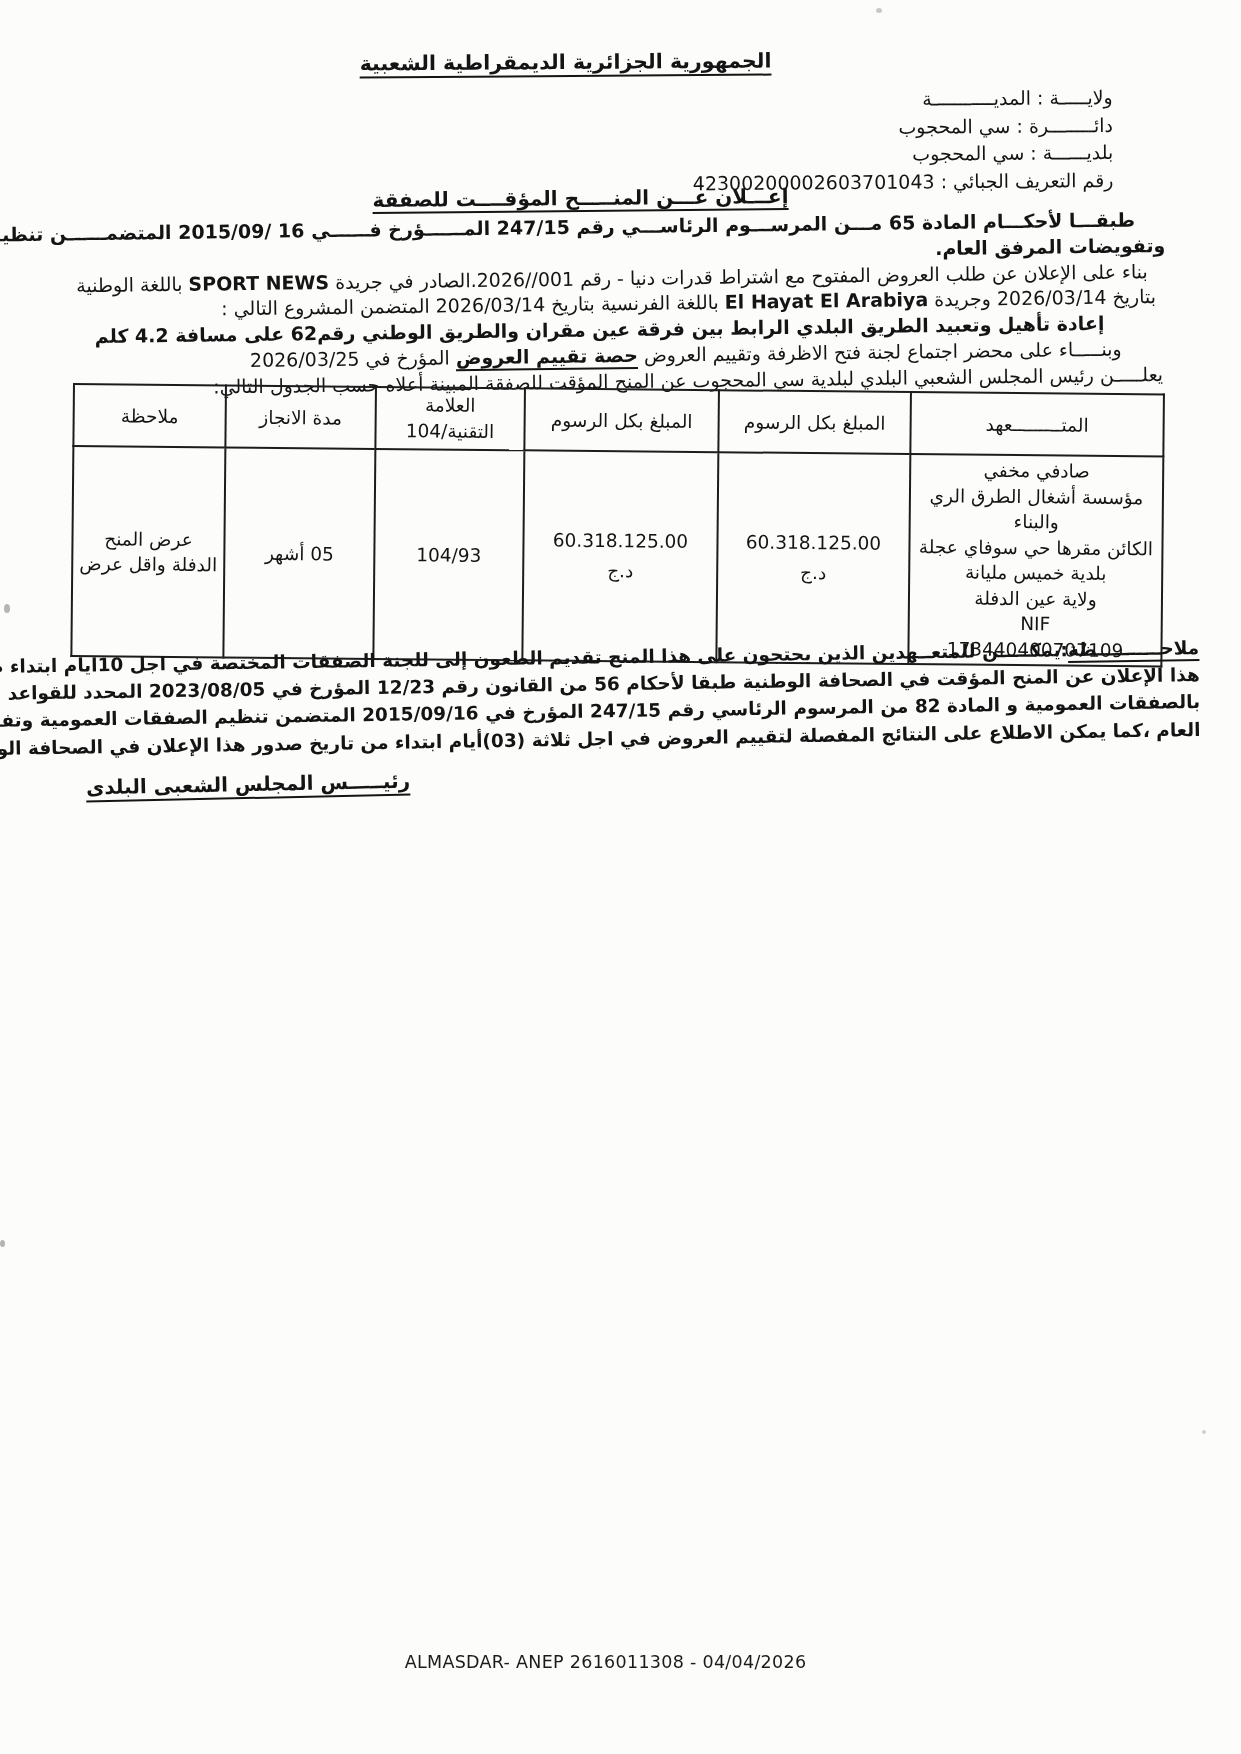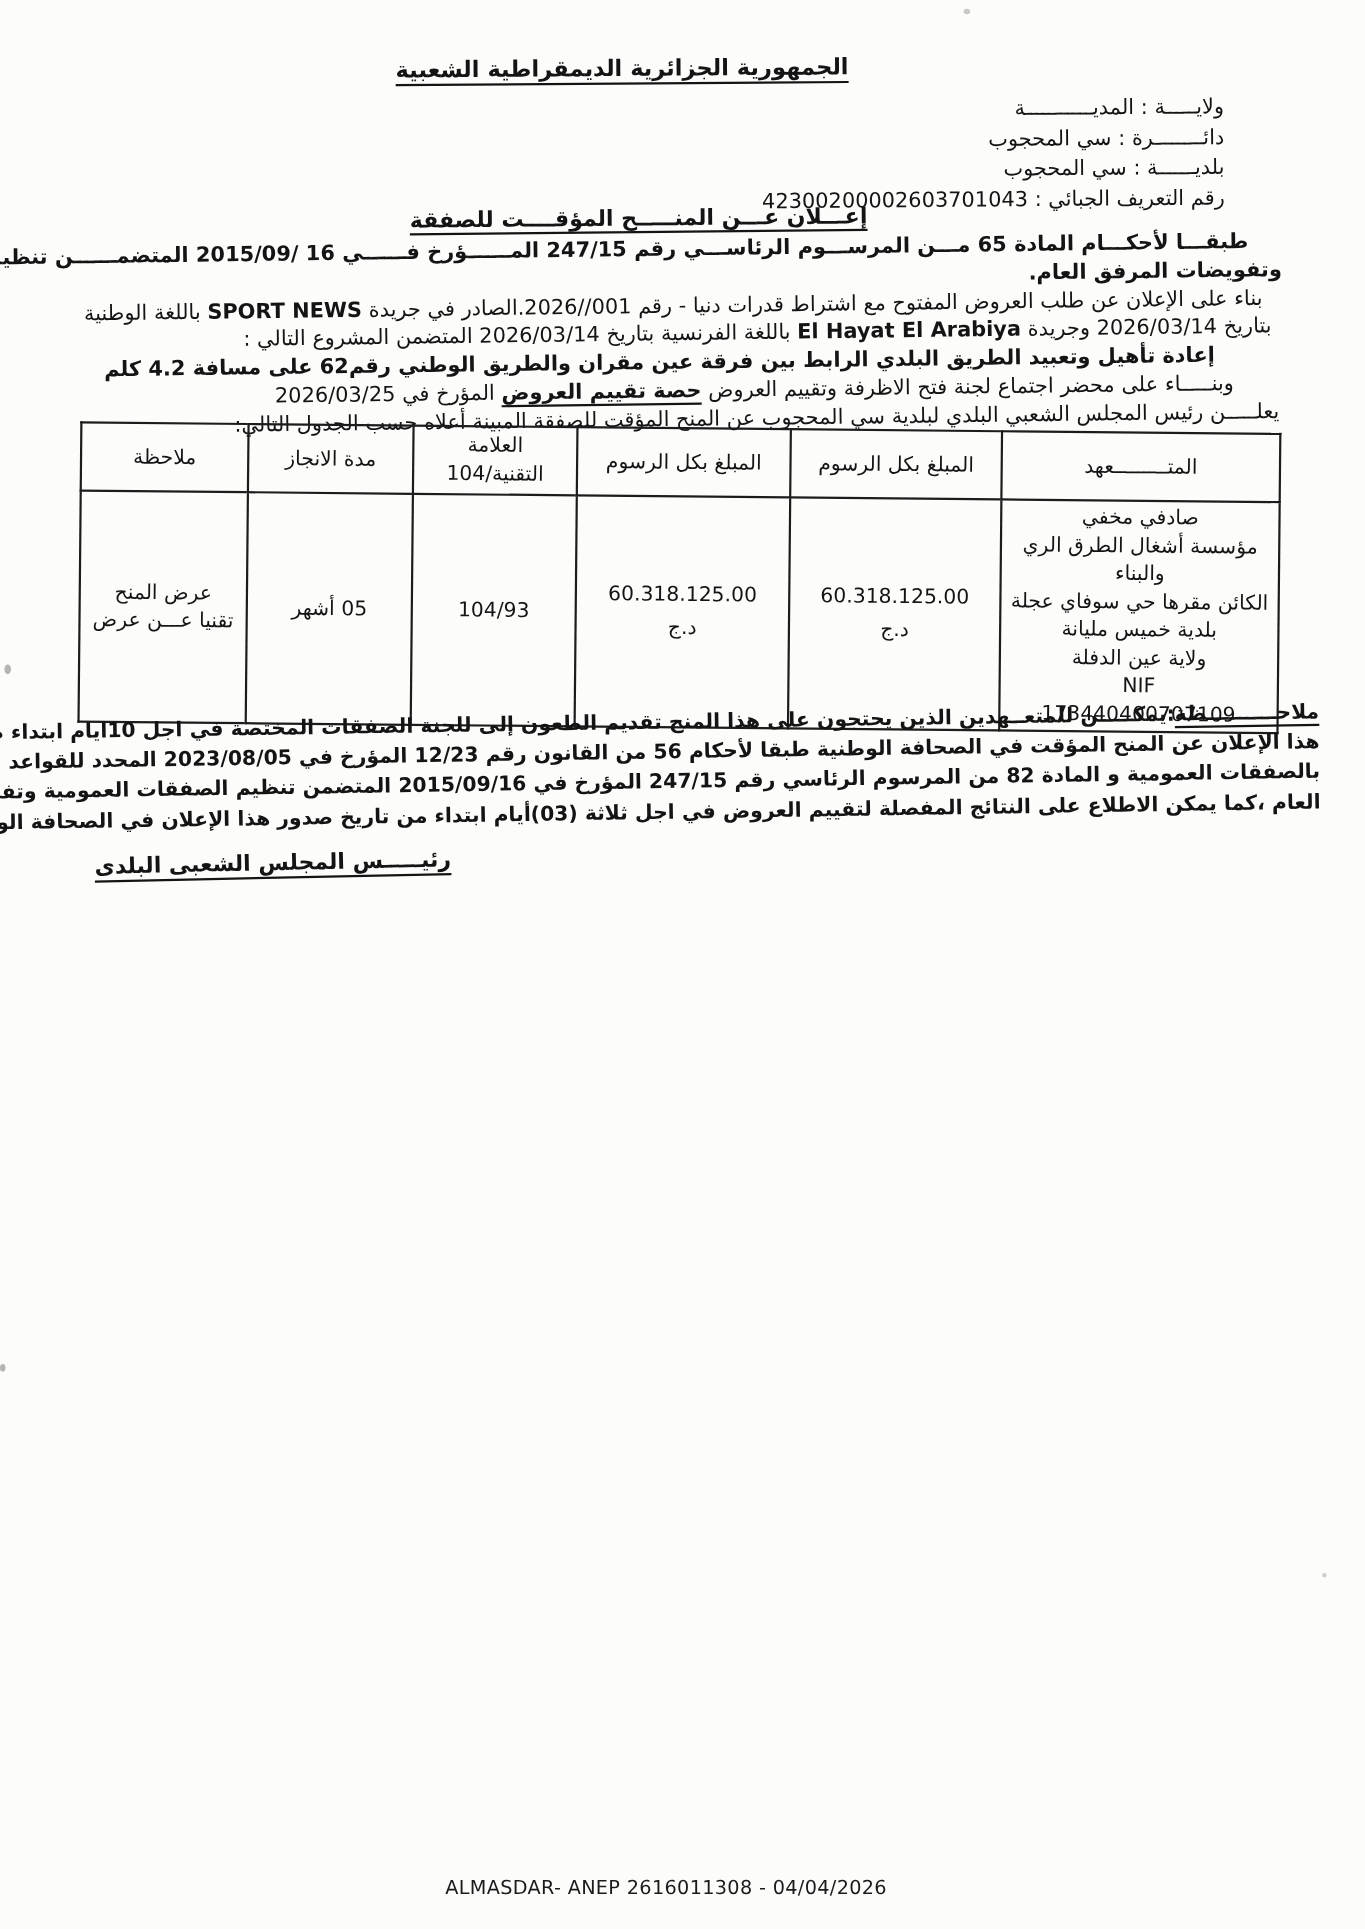--- a/index.html
+++ b/index.html
@@ -62,21 +62,21 @@
   .remark .ln{white-space:nowrap;}
   .remark .lbl{text-decoration:underline;text-decoration-thickness:2px;text-underline-offset:5px;}
   
   .signature{
     top:772px;left:86px;direction:rtl;font-size:20px;font-weight:bold;
     text-decoration:underline;text-decoration-thickness:2px;text-underline-offset:6px;
     transform:rotate(-1.2deg);
   }
   
   .footer{
-    top:1707px;left:0;right:30px;text-align:center;
+    top:1652px;left:0;right:30px;text-align:center;
     font-size:17.5px;color:#1b1b1b;letter-spacing:0.3px;
   }
   
   .speck{background:#7a7a7a;border-radius:50%;opacity:0.55;}
   .sp1{top:8px;left:876px;width:6px;height:5px;opacity:0.4;}
   .sp2{top:604px;left:4px;width:6px;height:9px;}
   .sp3{top:1240px;left:0px;width:5px;height:7px;}
   .sp4{top:1430px;left:1202px;width:4px;height:4px;opacity:0.35;}
 </style>
 </head>
@@ -140,21 +140,21 @@
         <div>د.ج</div>
       </td>
       <td class="amount">
         <div>60.318.125.00</div>
         <div>د.ج</div>
       </td>
       <td>104/93</td>
       <td>05 أشهر</td>
       <td class="cell-lines">
         <div>عرض المنح</div>
-        <div>تقنيا عـــن عرض</div>
+        <div>الدفلة واقل عرض</div>
       </td>
     </tr>
   </tbody>
     </table>
 </div>
 
 <div class="abs remark">
   <div class="ln"><span class="lbl">ملاحــــــــــظة</span><span>:يمكـــــن للمتعــهدين الذين يحتجون على هذا المنح تقديم الطعون إلى للجنة الصفقات المختصة في اجل 10ايام ابتداء م تاريخ صدور</span></div>
   <div class="ln">هذا الإعلان عن المنح المؤقت في الصحافة الوطنية طبقا لأحكام 56 من القانون رقم 12/23 المؤرخ في 2023/08/05 المحدد للقواعد العامة المتعلقة</div>
   <div class="ln">بالصفقات العمومية و المادة 82 من المرسوم الرئاسي رقم 247/15 المؤرخ في 2015/09/16 المتضمن تنظيم الصفقات العمومية وتفويضـــــات المرفق</div>

